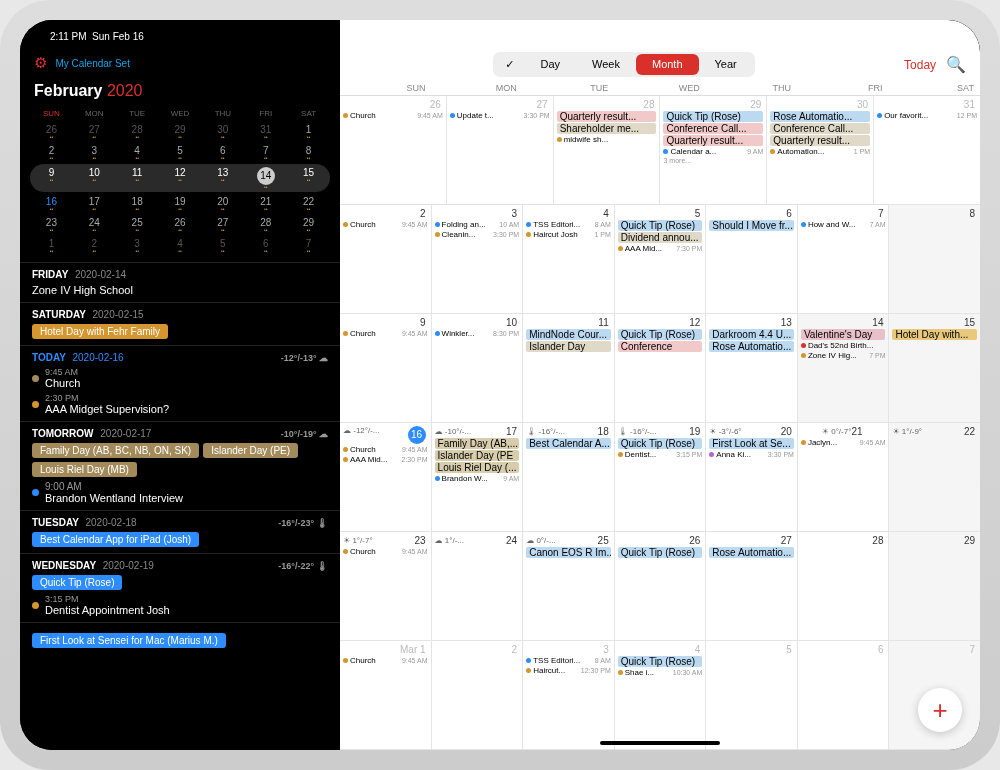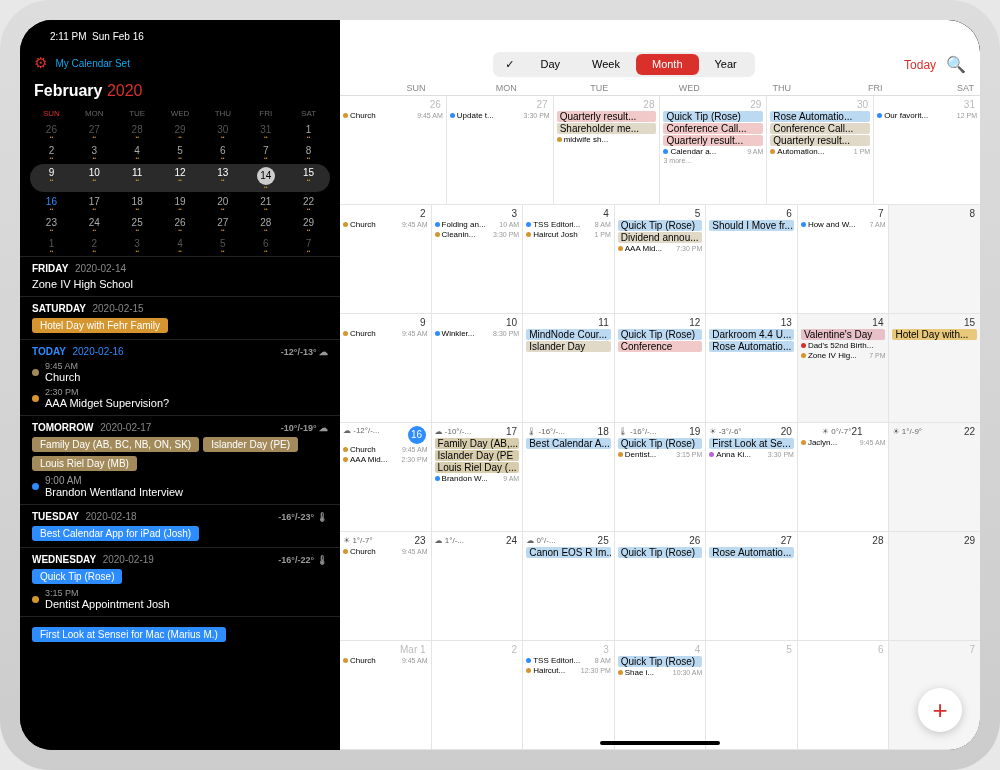--- a/index.html
+++ b/index.html
@@ -22,21 +22,21 @@
 .mcrow{display:flex}
 .mccell{flex:1;text-align:center;padding:3px 0;color:#aaa;font-size:10px;position:relative}
 .mccell.hd{font-size:8px;color:#666}
 .mccell.hd.sun{color:#d9302c}
 .mccell.dim{color:#555}
 .mccell.today{color:#2d8cff}
 .mccell .dots{font-size:5px;letter-spacing:0;line-height:4px;height:4px}
 .rowsel{background:#2a2a2a;border-radius:14px;margin:1px 0}
 .rowsel .mccell{color:#fff}
 .selday span{background:#ccc;color:#000;border-radius:50%;display:inline-block;width:18px;height:18px;line-height:18px}
-.agenda{}
+.agenda{margin-top:6px}
 .agday{border-top:1px solid #222;padding:6px 12px}
 .agday .lbl{font-size:10px;font-weight:600;display:flex;justify-content:space-between;align-items:center}
 .agday .lbl .date{color:#888;font-weight:400;margin-left:4px}
 .agday .lbl.today{color:#2d8cff}
 .agday .lbl.today .date{color:#2d8cff}
 .temp{color:#999;font-size:9px}
 .agev{margin-top:4px;display:flex;align-items:center;gap:6px;font-size:11px}
 .pill{display:inline-block;padding:2px 8px;border-radius:3px;font-size:10px;margin-top:4px;margin-right:4px}
 .dot{width:7px;height:7px;border-radius:50%;display:inline-block;flex-shrink:0}
 .main{flex:1;background:#fff;padding-top:28px;display:flex;flex-direction:column;border-top-right-radius:32px;border-bottom-right-radius:32px;position:relative}

